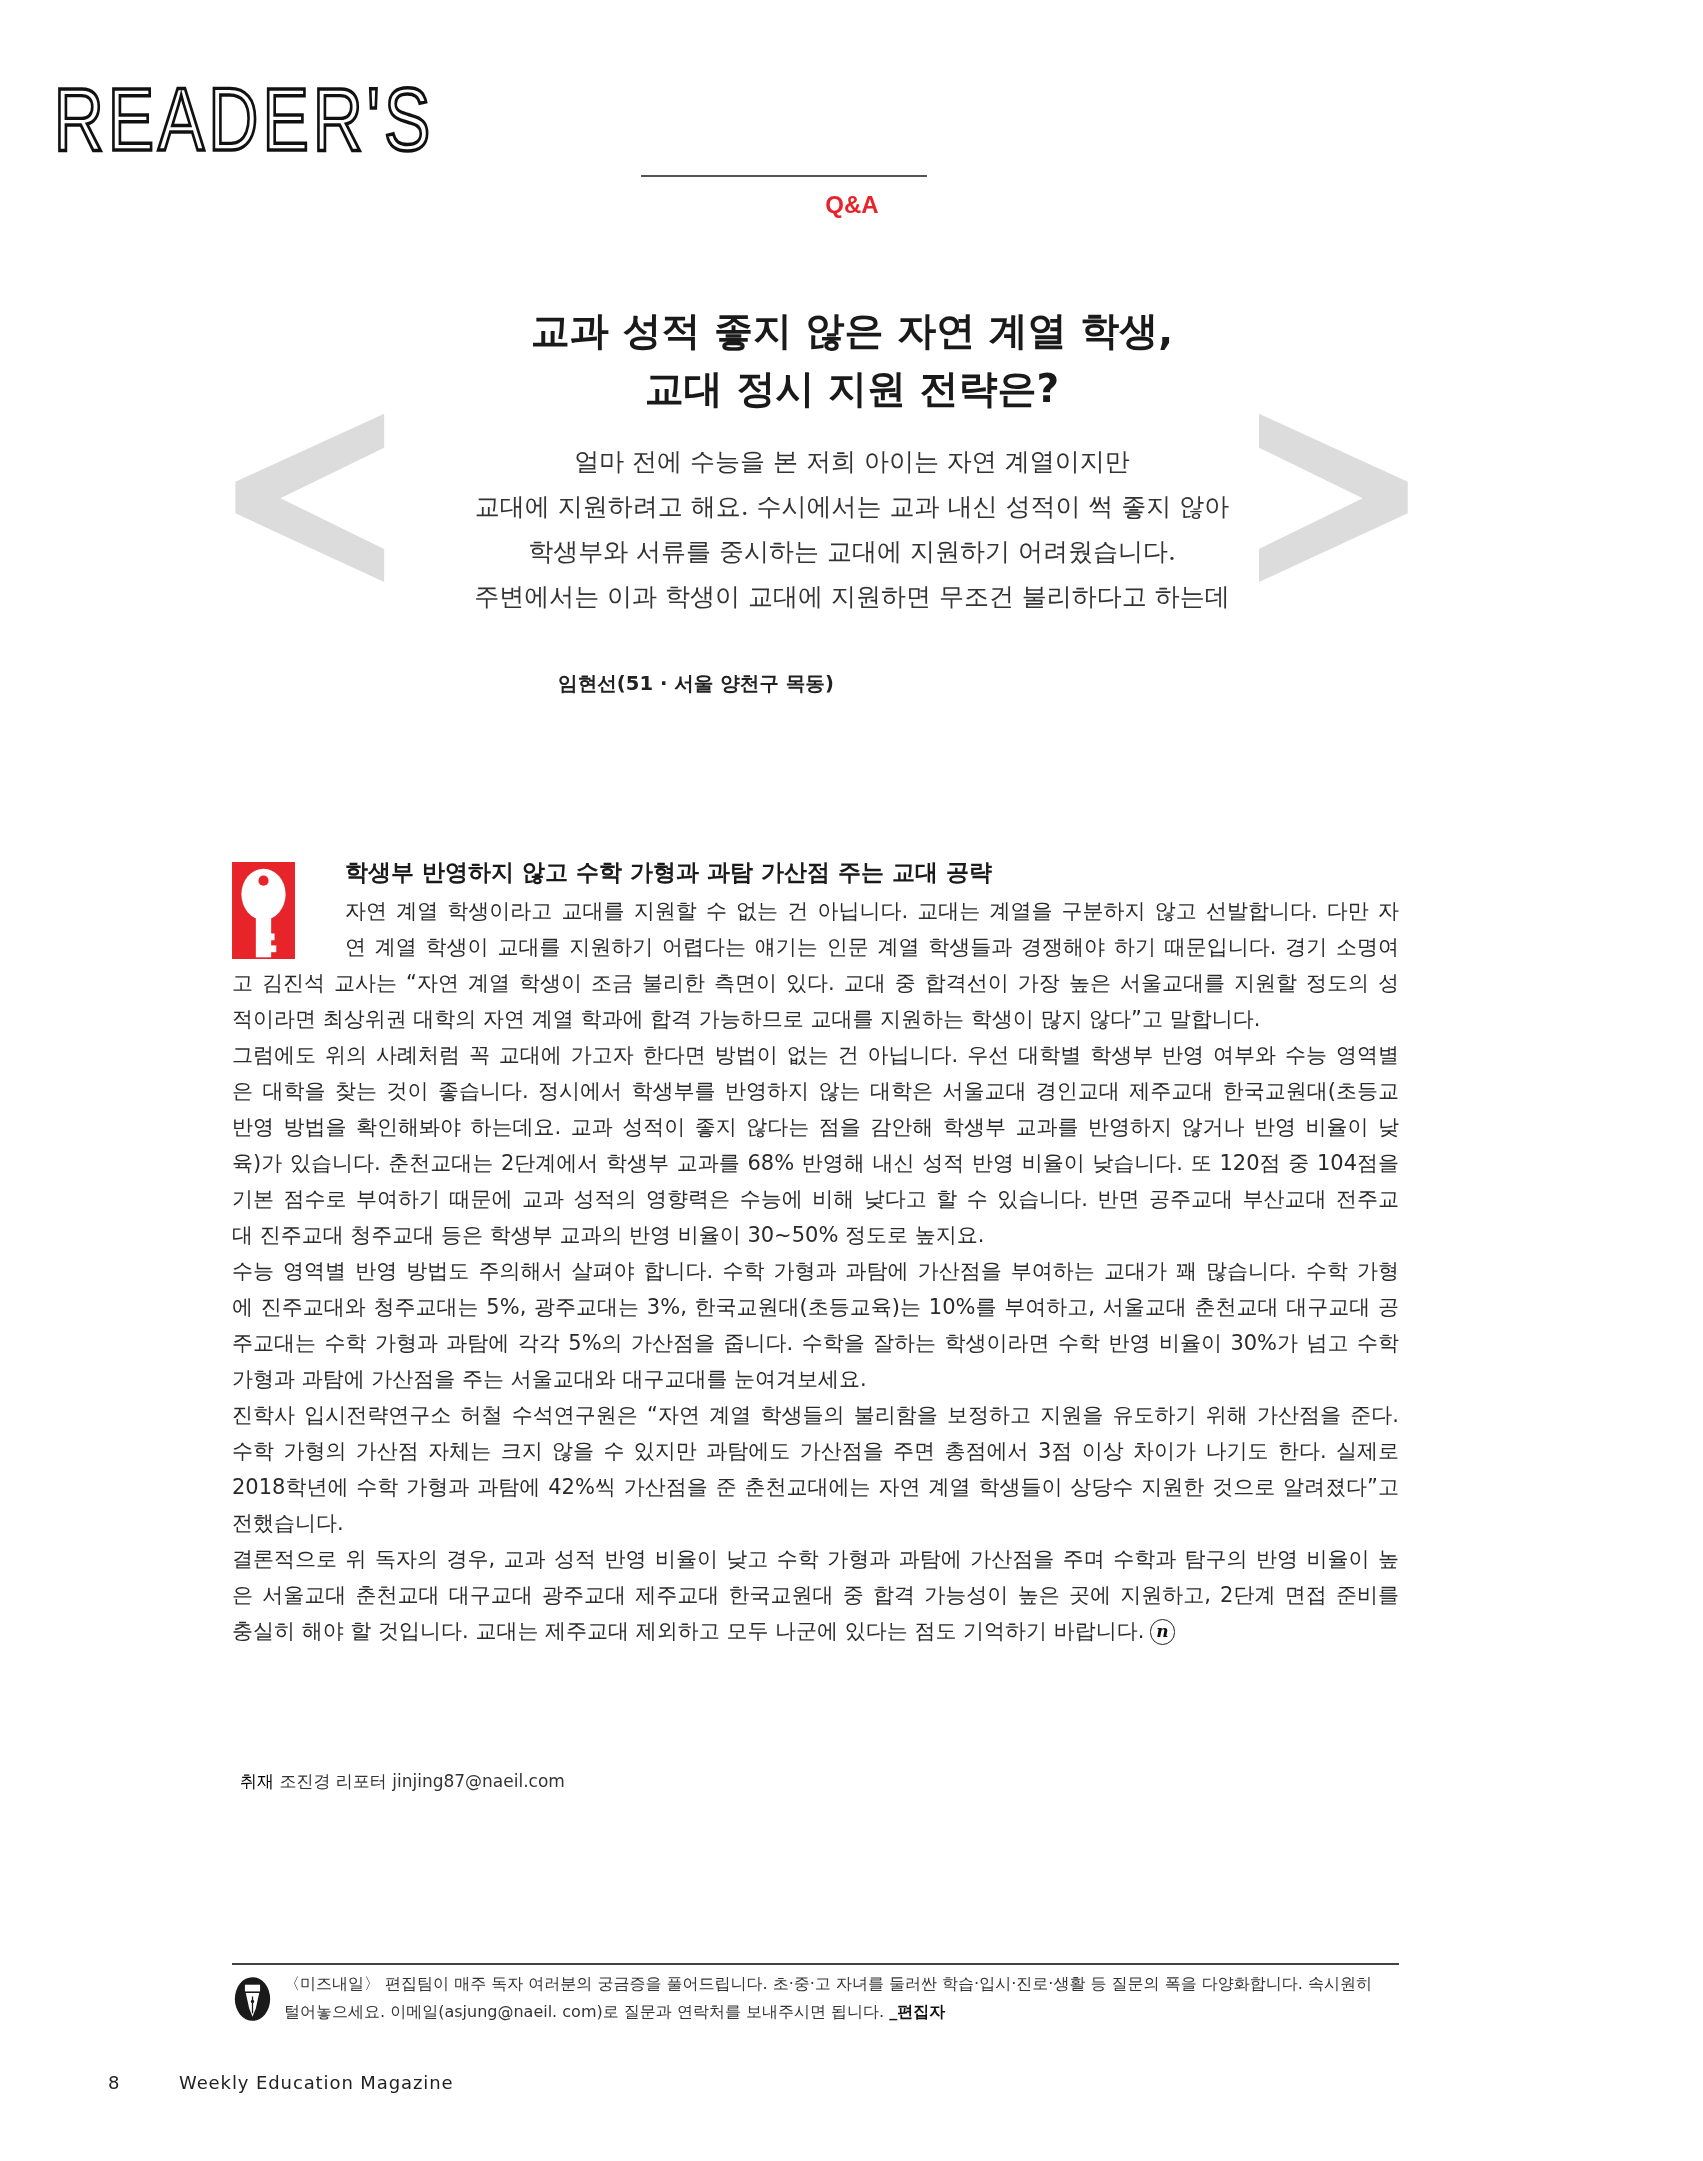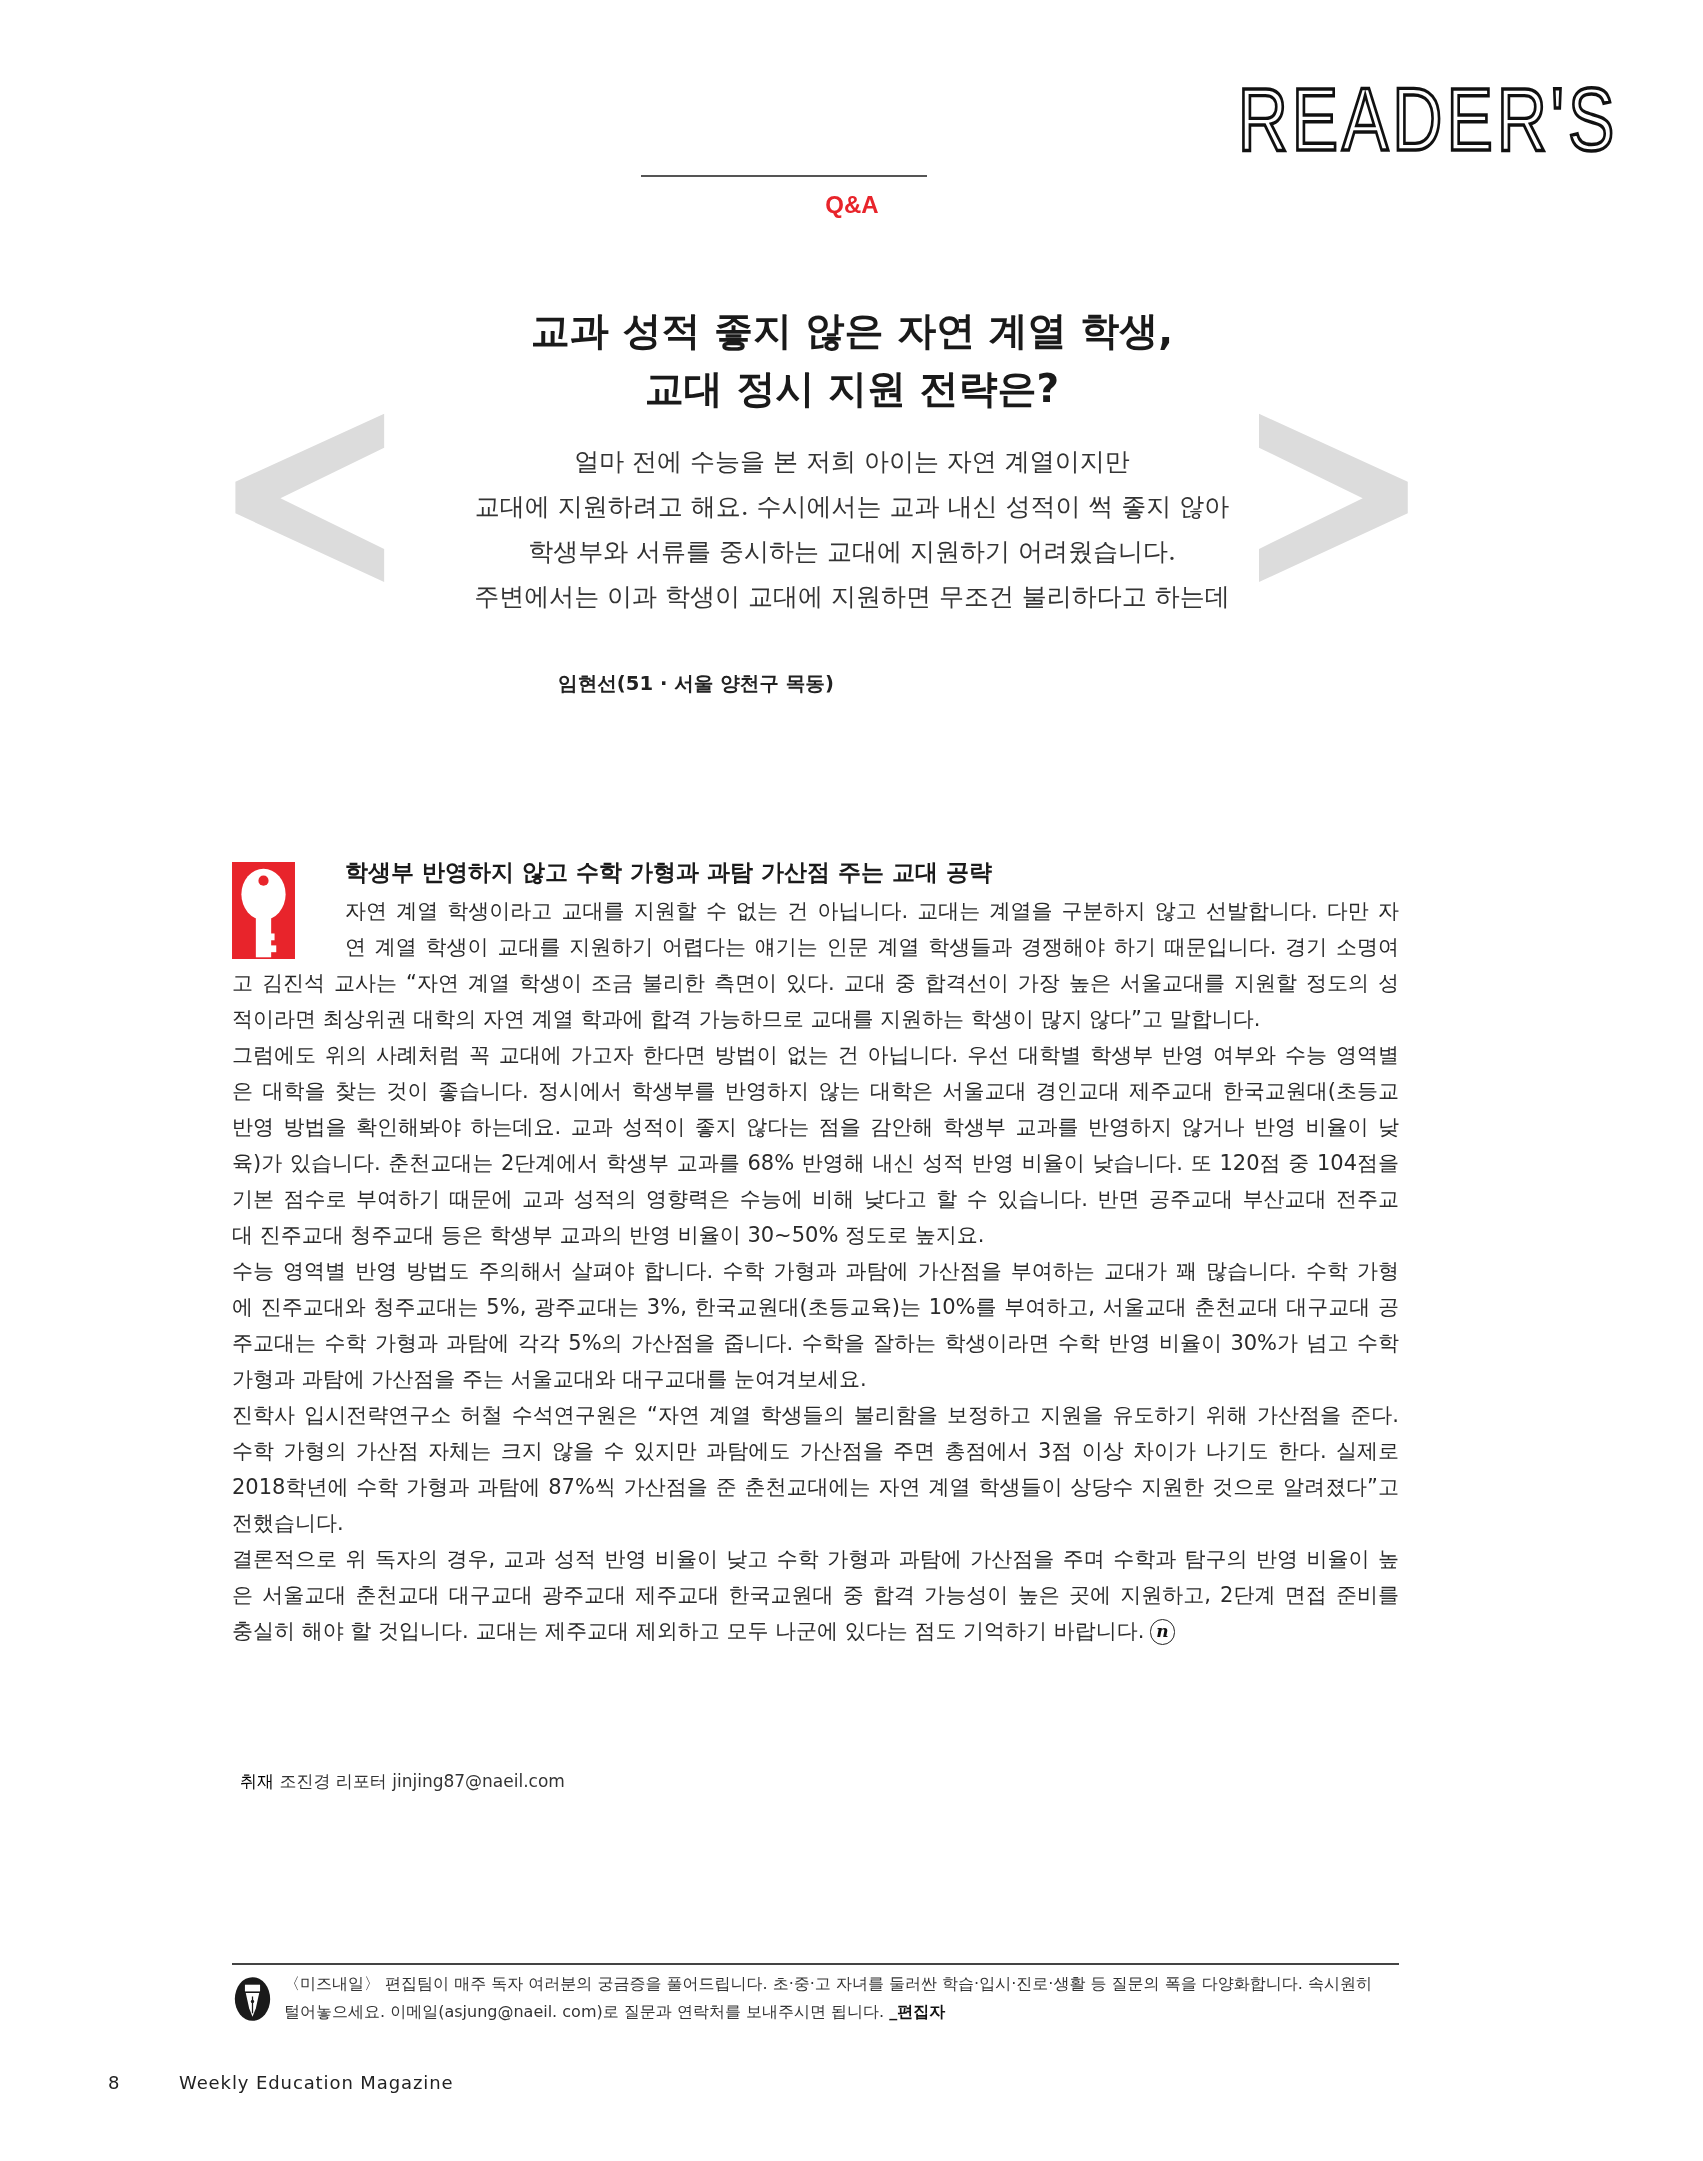--- a/index.html
+++ b/index.html
@@ -1,20 +1,20 @@
 <!DOCTYPE html>
 <html style="font-size:13.6px"><head>
   <meta charset="utf-8">
   <style>
     html, body { margin: 0; padding: 0; background: #ffffff; }
     body {
       width: 1704px; height: 2161px; position: relative; overflow: hidden;
       font-family: "DejaVu Sans", "Liberation Sans", sans-serif; color: #222;
     }
-    .masthead { position: absolute; left: 0; top: 75px; width: 1672px; text-align: right; }
+    .masthead { position: absolute; left: 0; top: 75px; width: 1672px; text-align: left; }
     .masthead-title {
       display: inline-block; font-family: "Liberation Sans", sans-serif;
       font-size: 89px; line-height: 89px; letter-spacing: 5.1px;
       color: #ffffff; -webkit-text-stroke: 3.4px #111; font-weight: 400;
       transform: scaleX(0.78); transform-origin: center;
     }
     .masthead-rule { position: absolute; left: 641px; top: 175px; width: 286px; height: 1.7px; background: #555; }
     .masthead-sub {
       position: absolute; left: 0; width: 1704px; top: 191px; text-align: center;
       font-family: "Liberation Sans", sans-serif; font-weight: 700; font-size: 24px; color: #e8242b;
@@ -118,21 +118,21 @@
     <div class="line justify">반영 방법을 확인해봐야 하는데요. 교과 성적이 좋지 않다는 점을 감안해 학생부 교과를 반영하지 않거나 반영 비율이 낮</div>
     <div class="line justify">육)가 있습니다. 춘천교대는 2단계에서 학생부 교과를 68% 반영해 내신 성적 반영 비율이 낮습니다. 또 120점 중 104점을</div>
     <div class="line justify">기본 점수로 부여하기 때문에 교과 성적의 영향력은 수능에 비해 낮다고 할 수 있습니다. 반면 공주교대 부산교대 전주교</div>
     <div class="line">대 진주교대 청주교대 등은 학생부 교과의 반영 비율이 30~50% 정도로 높지요.</div>
     <div class="line justify">수능 영역별 반영 방법도 주의해서 살펴야 합니다. 수학 가형과 과탐에 가산점을 부여하는 교대가 꽤 많습니다. 수학 가형</div>
     <div class="line justify">에 진주교대와 청주교대는 5%, 광주교대는 3%, 한국교원대(초등교육)는 10%를 부여하고, 서울교대 춘천교대 대구교대 공</div>
     <div class="line justify">주교대는 수학 가형과 과탐에 각각 5%의 가산점을 줍니다. 수학을 잘하는 학생이라면 수학 반영 비율이 30%가 넘고 수학</div>
     <div class="line">가형과 과탐에 가산점을 주는 서울교대와 대구교대를 눈여겨보세요.</div>
     <div class="line justify">진학사 입시전략연구소 허철 수석연구원은 “자연 계열 학생들의 불리함을 보정하고 지원을 유도하기 위해 가산점을 준다.</div>
     <div class="line justify">수학 가형의 가산점 자체는 크지 않을 수 있지만 과탐에도 가산점을 주면 총점에서 3점 이상 차이가 나기도 한다. 실제로</div>
-    <div class="line justify">2018학년에 수학 가형과 과탐에 87%씩 가산점을 준 춘천교대에는 자연 계열 학생들이 상당수 지원한 것으로 알려졌다”고</div>
+    <div class="line justify">2018학년에 수학 가형과 과탐에 42%씩 가산점을 준 춘천교대에는 자연 계열 학생들이 상당수 지원한 것으로 알려졌다”고</div>
     <div class="line">전했습니다.</div>
     <div class="line justify">결론적으로 위 독자의 경우, 교과 성적 반영 비율이 낮고 수학 가형과 과탐에 가산점을 주며 수학과 탐구의 반영 비율이 높</div>
     <div class="line justify">은 서울교대 춘천교대 대구교대 광주교대 제주교대 한국교원대 중 합격 가능성이 높은 곳에 지원하고, 2단계 면접 준비를</div>
     <div class="line"><span>충실히 해야 할 것입니다. 교대는 제주교대 제외하고 모두 나군에 있다는 점도 기억하기 바랍니다.</span><span class="endmark">n</span></div>
   </div>
 </div>
 
 <div class="credit">
   <b>취재</b>
   <span>조진경 리포터 jinjing87@naeil.com</span>

